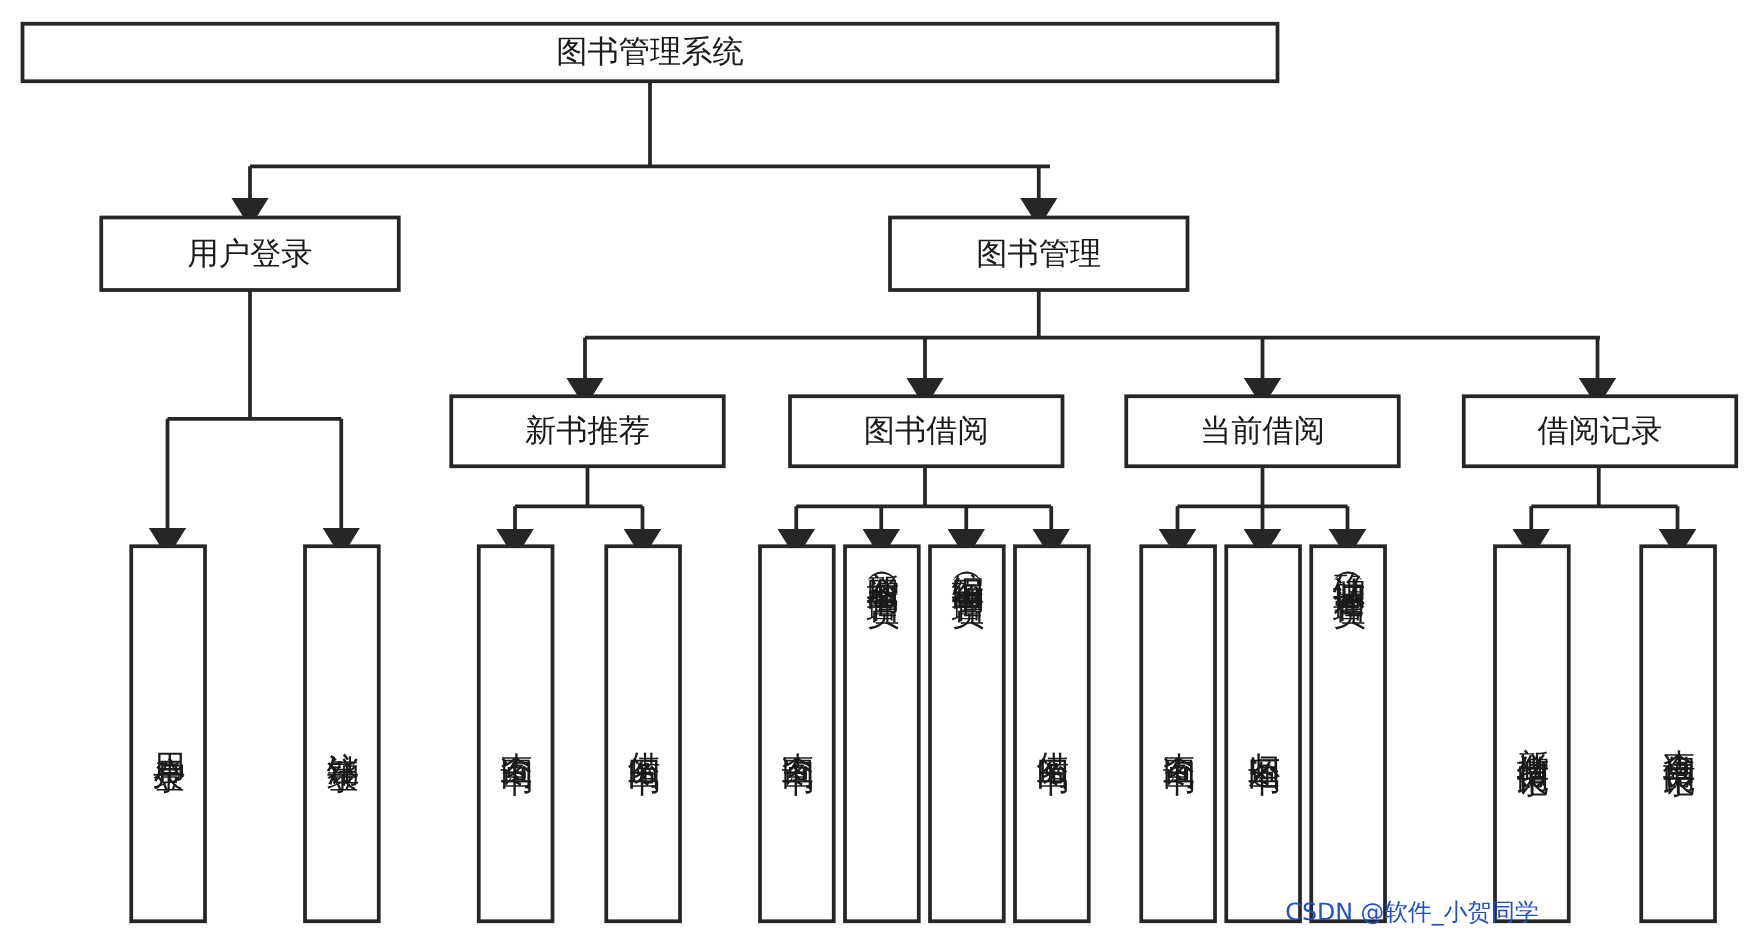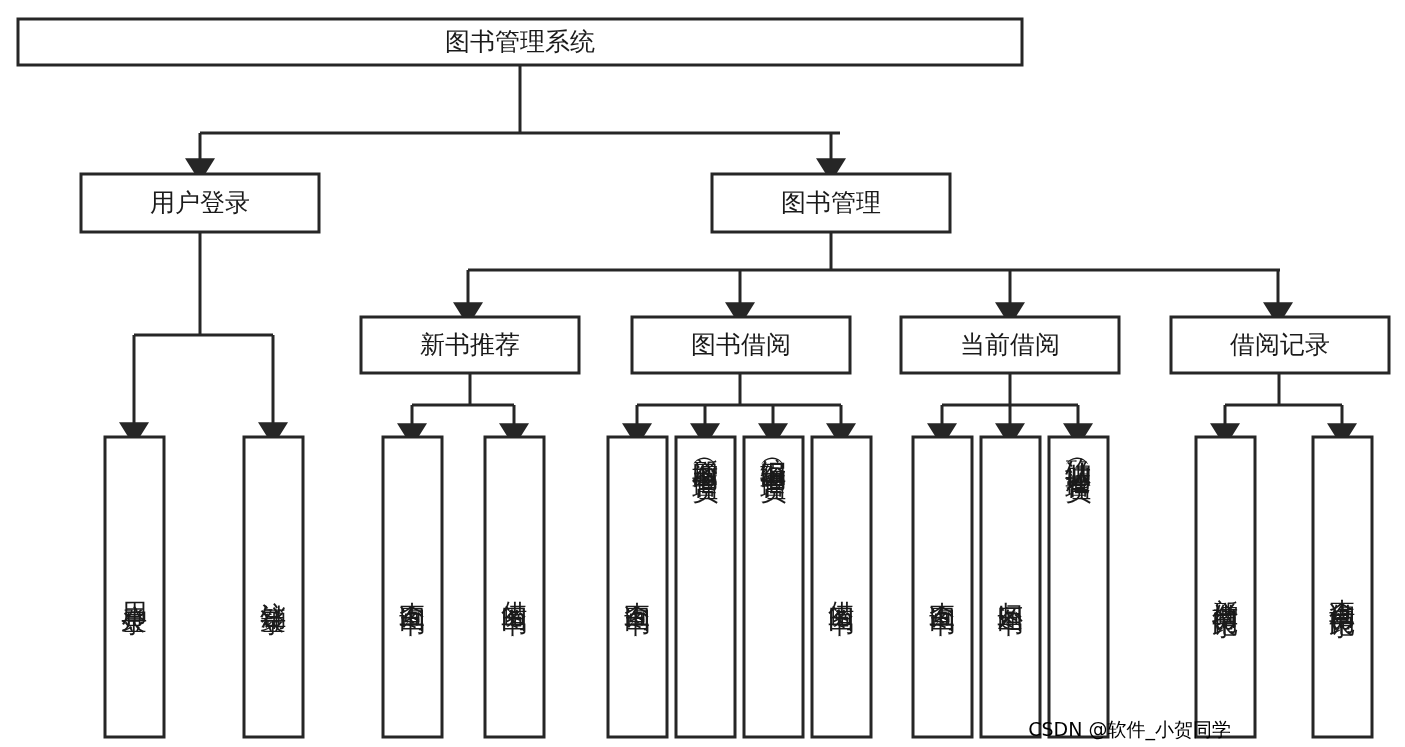--- a/index.html
+++ b/index.html
@@ -65,21 +65,21 @@
     color: #1a1a1a;
     letter-spacing: 3px;
     white-space: nowrap;
   }
   .watermark {
     position: absolute;
     right: 8px;
     bottom: 4px;
     font-family: "DejaVu Sans", "Liberation Sans", sans-serif;
     font-size: 19px;
-    color: #000000;
+    color: #1d4ed8;
     white-space: nowrap;
     user-select: none;
   }
 </style>
 </head>
 <body>
 
 <div id="diagram-root">
 
   <svg class="flow" viewBox="0 0 1405 747" xmlns="http://www.w3.org/2000/svg">

